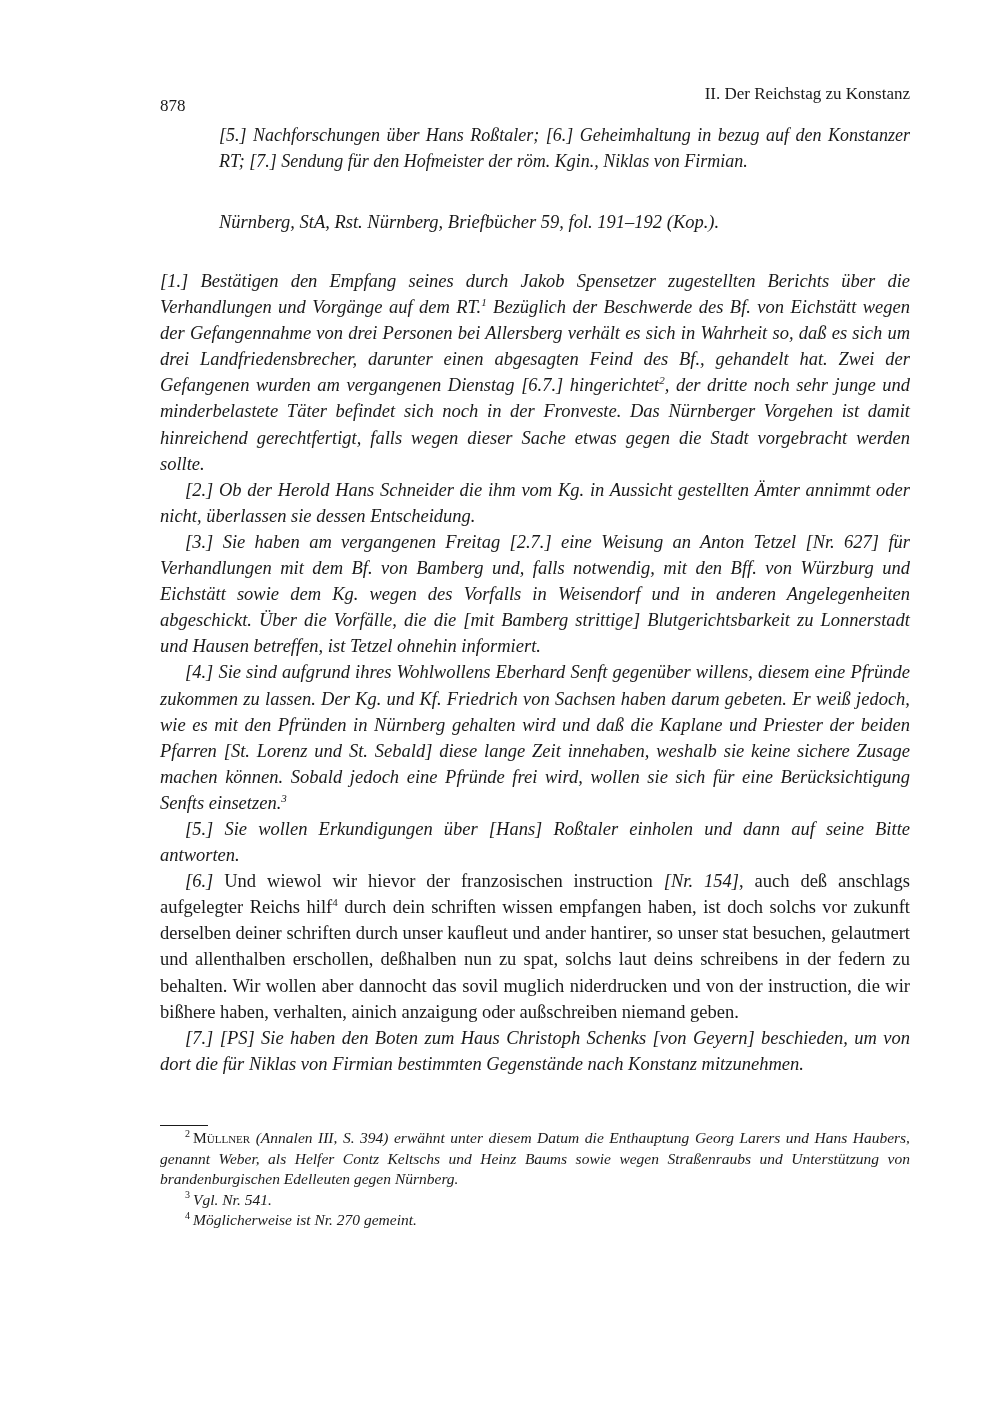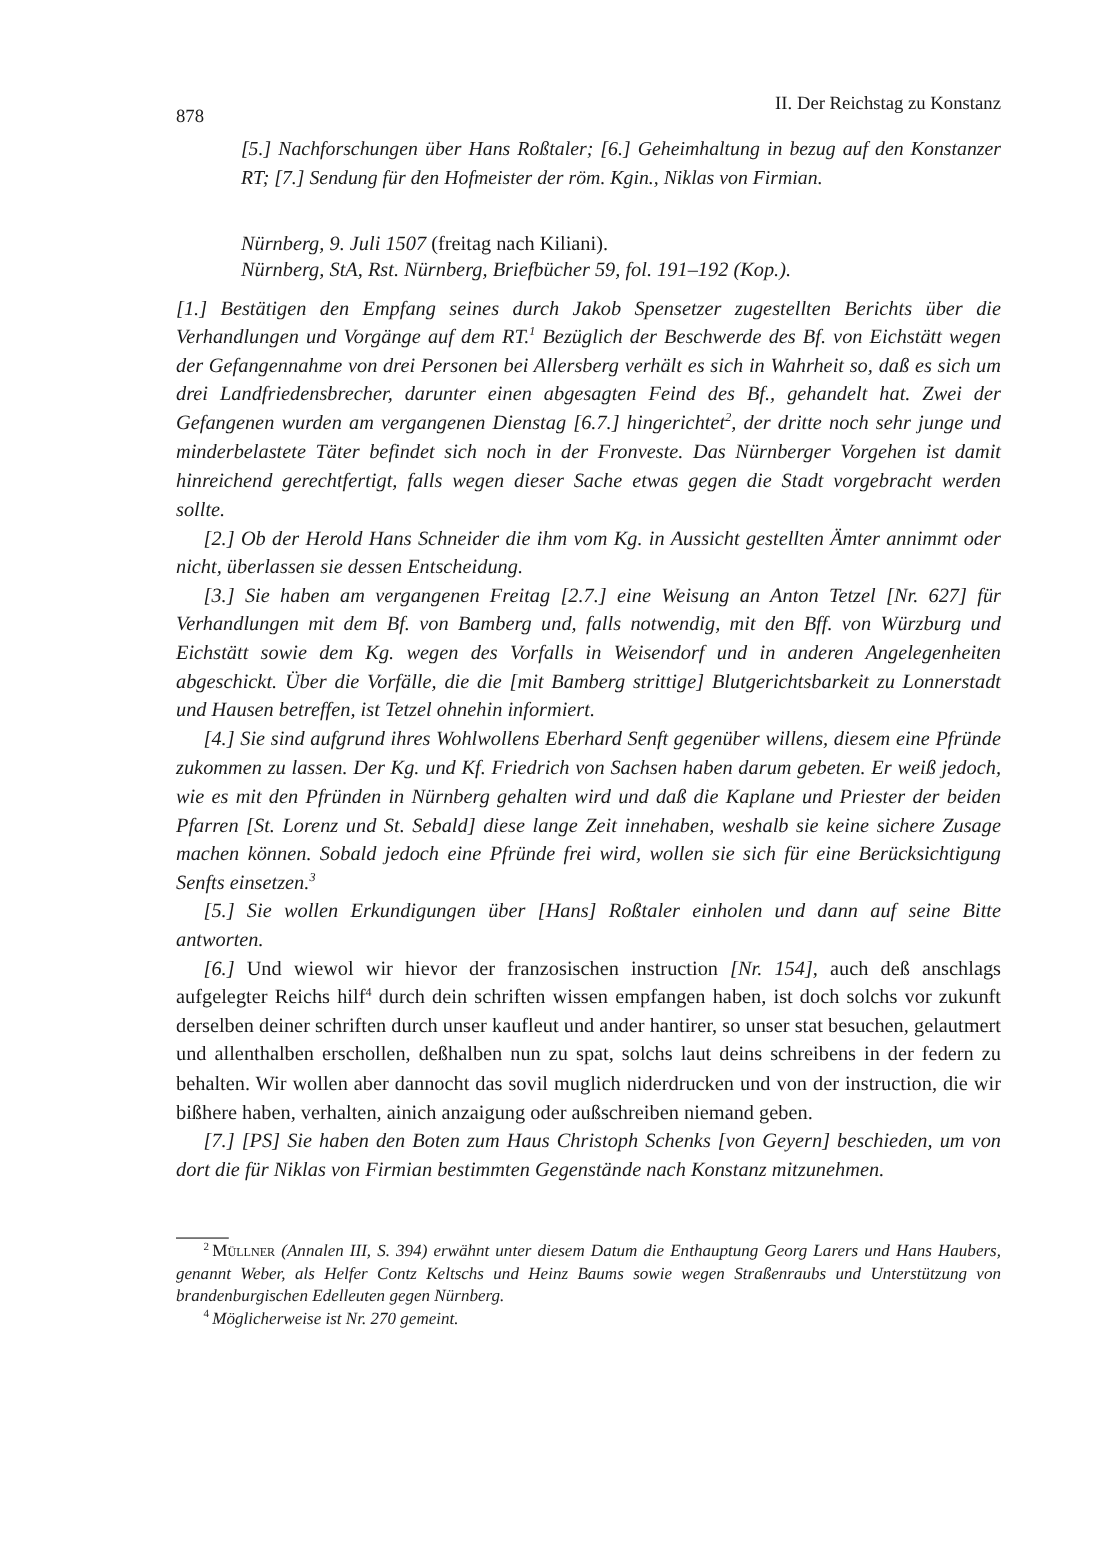--- a/index.html
+++ b/index.html
@@ -34,34 +34,34 @@
 <div class="page">
 
   <div class="running-head">
     <span class="page-number">878</span>
     <span class="running-title">II. Der Reichstag zu Konstanz</span>
   </div>
 
   <div class="summary">[5.] Nachforschungen über Hans Roßtaler; [6.] Geheimhaltung in bezug auf den Konstanzer RT; [7.] Sendung für den Hofmeister der röm. Kgin., Niklas von Firmian.</div>
 
   <div class="dateline">
-    <div><span class="it">Nürnberg, 9. Juli 1507</span><span> (freitag nach Kiliani).</span></div>
     <div class="it">Nürnberg, StA, Rst. Nürnberg, Briefbücher 59, fol. 191–192 (Kop.).</div>
   </div>
 
   <div class="body it">
     <p class="first"><span>[1.] Bestätigen den Empfang seines durch Jakob Spensetzer zugestellten Berichts über die Verhandlungen und Vorgänge auf dem RT.</span><sup>1</sup><span> Bezüglich der Beschwerde des Bf. von Eichstätt wegen der Gefangennahme von drei Personen bei Allersberg verhält es sich in Wahrheit so, daß es sich um drei Landfriedensbrecher, darunter einen abgesagten Feind des Bf., gehandelt hat. Zwei der Gefangenen wurden am vergangenen Dienstag [6.7.] hingerichtet</span><sup>2</sup><span>, der dritte noch sehr junge und minderbelastete Täter befindet sich noch in der Fronveste. Das Nürnberger Vorgehen ist damit hinreichend gerechtfertigt, falls wegen dieser Sache etwas gegen die Stadt vorgebracht werden sollte.</span></p>
     <p class="ind">[2.] Ob der Herold Hans Schneider die ihm vom Kg. in Aussicht gestellten Ämter annimmt oder nicht, überlassen sie dessen Entscheidung.</p>
     <p class="ind">[3.] Sie haben am vergangenen Freitag [2.7.] eine Weisung an Anton Tetzel [Nr. 627] für Verhandlungen mit dem Bf. von Bamberg und, falls notwendig, mit den Bff. von Würzburg und Eichstätt sowie dem Kg. wegen des Vorfalls in Weisendorf und in anderen Angelegenheiten abgeschickt. Über die Vorfälle, die die [mit Bamberg strittige] Blutgerichtsbarkeit zu Lonnerstadt und Hausen betreffen, ist Tetzel ohnehin informiert.</p>
     <p class="ind"><span>[4.] Sie sind aufgrund ihres Wohlwollens Eberhard Senft gegenüber willens, diesem eine Pfründe zukommen zu lassen. Der Kg. und Kf. Friedrich von Sachsen haben darum gebeten. Er weiß jedoch, wie es mit den Pfründen in Nürnberg gehalten wird und daß die Kaplane und Priester der beiden Pfarren [St. Lorenz und St. Sebald] diese lange Zeit innehaben, weshalb sie keine sichere Zusage machen können. Sobald jedoch eine Pfründe frei wird, wollen sie sich für eine Berücksichtigung Senfts einsetzen.</span><sup>3</sup></p>
     <p class="ind">[5.] Sie wollen Erkundigungen über [Hans] Roßtaler einholen und dann auf seine Bitte antworten.</p>
     <p class="ind"><span>[6.]</span><span class="rm"> Und wiewol wir hievor der franzosischen instruction </span><span>[Nr. 154]</span><span class="rm">, auch deß anschlags aufgelegter Reichs hilf</span><sup class="rm">4</sup><span class="rm"> durch dein schriften wissen empfangen haben, ist doch solchs vor zukunft derselben deiner schriften durch unser kaufleut und ander hantirer, so unser stat besuchen, gelautmert und allenthalben erschollen, deßhalben nun zu spat, solchs laut deins schreibens in der federn zu behalten. Wir wollen aber dannocht das sovil muglich niderdrucken und von der instruction, die wir bißhere haben, verhalten, ainich anzaigung oder außschreiben niemand geben.</span></p>
     <p class="ind">[7.] [PS] Sie haben den Boten zum Haus Christoph Schenks [von Geyern] beschieden, um von dort die für Niklas von Firmian bestimmten Gegenstände nach Konstanz mitzunehmen.</p>
   </div>
 
   <div class="fn-rule"></div>
 
   <div class="footnotes">
     <p><span class="fn-num">2</span><span class="smallcaps">Müllner</span><span class="it"> (Annalen III, S. 394) erwähnt unter diesem Datum die Enthauptung Georg Larers und Hans Haubers, genannt Weber, als Helfer Contz Keltschs und Heinz Baums sowie wegen Straßenraubs und Unterstützung von brandenburgischen Edelleuten gegen Nürnberg.</span></p>
+    <p><span class="fn-num">3</span><span class="it">Vgl. Nr. 541.</span></p>
     <p><span class="fn-num">4</span><span class="it">Möglicherweise ist Nr. 270 gemeint.</span></p>
   </div>
 
 </div>
 
 </body></html>

